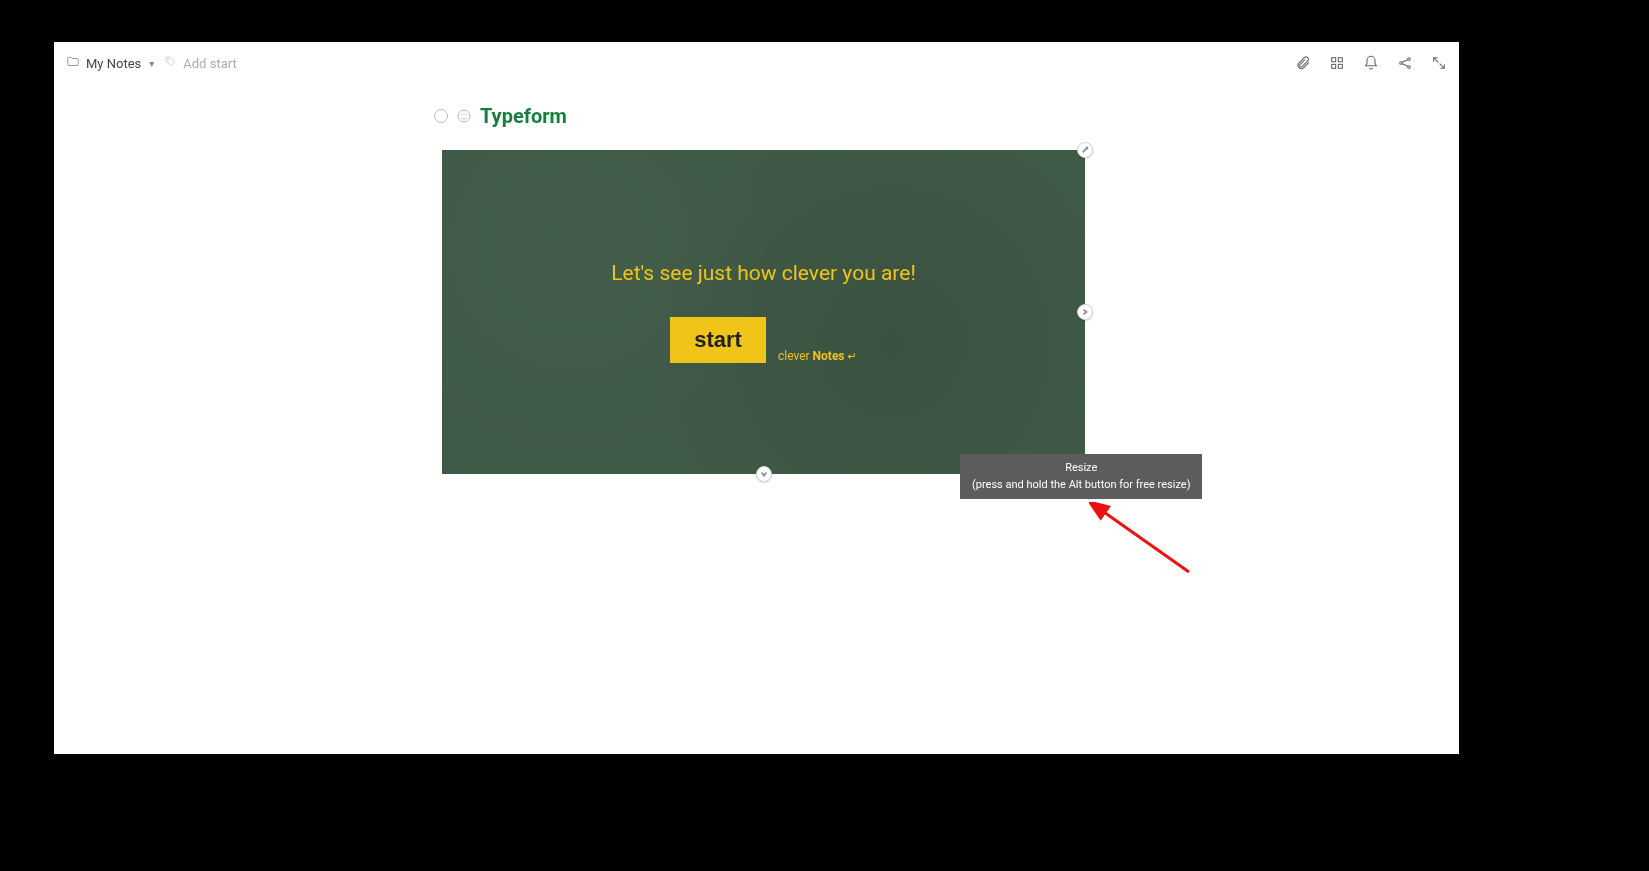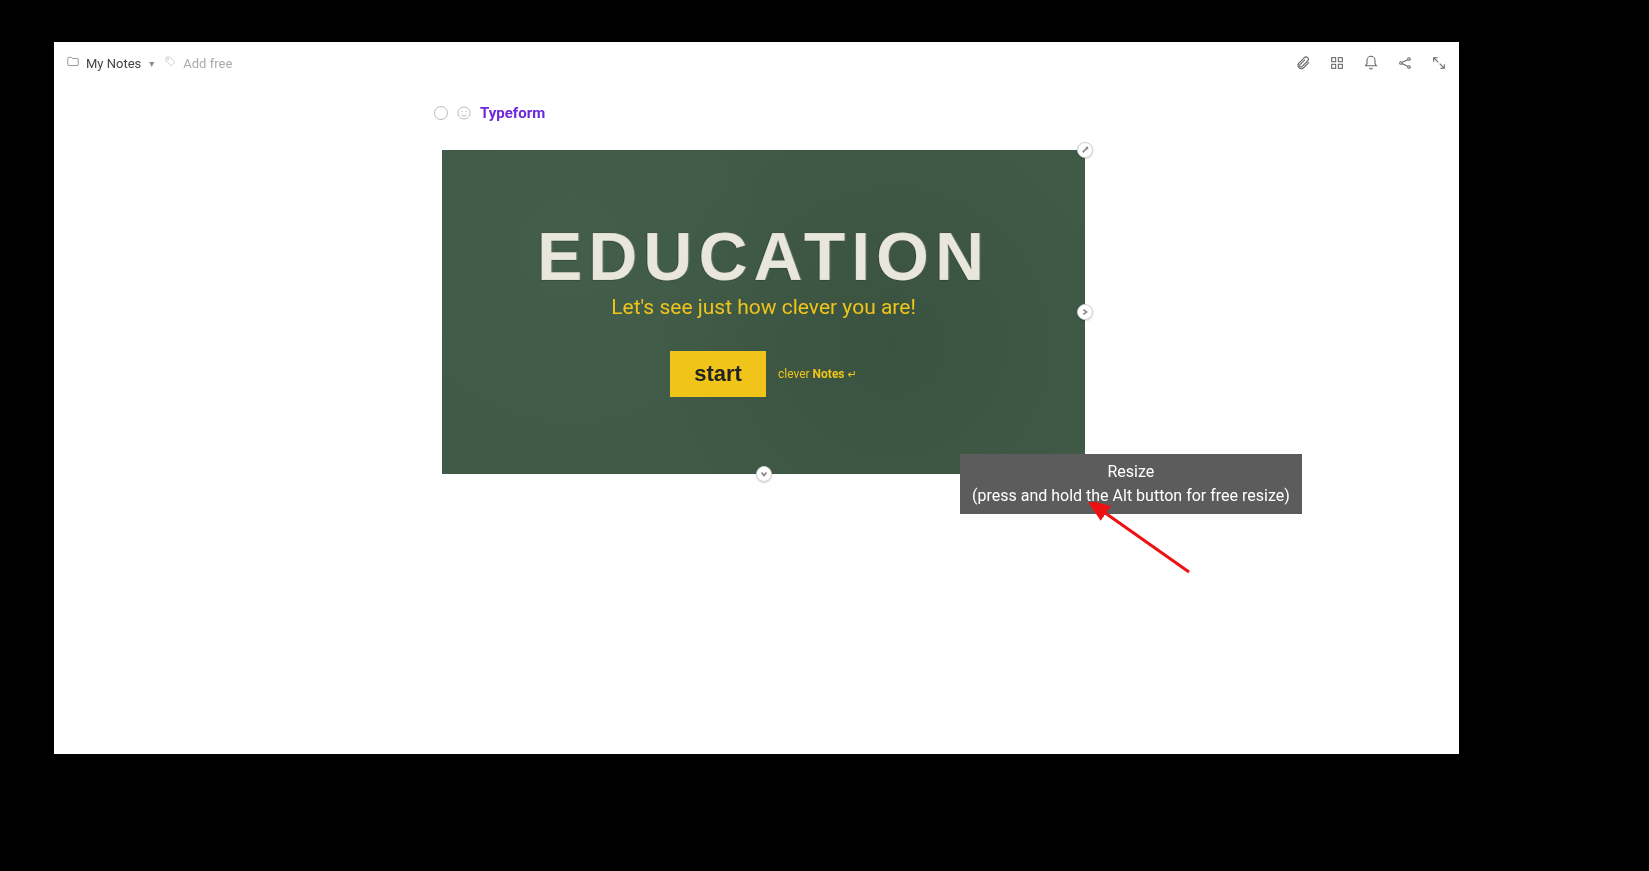--- a/index.html
+++ b/index.html
@@ -99,23 +99,23 @@
     border: 1.5px solid #bbb;
     border-radius: 50%;
     cursor: pointer;
   }
   .emoji-icon {
     width: 16px; height: 16px;
     cursor: pointer;
   }
   .emoji-icon svg { width: 16px; height: 16px; stroke: #bbb; fill: none; stroke-width: 1.5; }
   .note-title {
-    font-size: 15px;
+    font-size: 20px;
     font-weight: 700;
-    color: #6d28d9;
+    color: #15803d;
   }
 
   
   .embed-wrap {
     position: absolute;
     left: 388px;
     top: 66px;
     width: 643px;
     height: 324px;
   }
@@ -145,21 +145,21 @@
     -webkit-text-stroke: 1px rgba(0,0,0,0.08);
     margin-top: -10px;
   }
   .subtitle {
     color: #f0c419;
     font-size: 21px;
     font-weight: 400;
   }
   .start-row {
     display: flex;
-    align-items: center;
+    align-items: flex-end;
     gap: 12px;
     margin-top: 32px;
   }
   .start-btn {
     background: #f0c419;
     color: #222;
     font-size: 22px;
     font-weight: 700;
     padding: 10px 24px;
     border: none;
@@ -189,21 +189,21 @@
   .handle-br { bottom: -8px; right: -8px; }
   .handle-b  { bottom: -8px; left: 50%; transform: translateX(-50%); }
 
   
   .tooltip {
     position: absolute;
     left: 906px;
     top: 370px;
     background: #5c5c5c;
     color: #fff;
-    font-size: 16px;
+    font-size: 11px;
     line-height: 1.5;
     padding: 6px 12px;
     text-align: center;
     white-space: nowrap;
     z-index: 5;
   }
   .tooltip .tt-title { display: block; }
   .tooltip .tt-sub { display: block; }
 
   
@@ -234,21 +234,21 @@
         <span>My Notes</span>
         <span class="chevron">▾</span>
       </div>
       <div class="tags-btn">
         <span>
           <svg viewBox="0 0 24 24">
               <path d="M20 13l-7 7-9-9V4h7l9 9z"></path>
               <circle cx="7.5" cy="7.5" r="1"></circle>
             </svg>
         </span>
-        <span>Add free</span>
+        <span>Add start</span>
       </div>
     </div>
     <div class="topbar-right">
       <div class="tb-icon">
         <svg viewBox="0 0 24 24">
             <path d="M21 11l-8.5 8.5a5 5 0 0 1-7-7L14 4a3.5 3.5 0 0 1 5 5l-8.5 8.5a2 2 0 0 1-3-3L15 7"></path>
           </svg>
       </div>
       <div class="tb-icon">
         <svg viewBox="0 0 24 24">
@@ -289,21 +289,20 @@
             <circle cx="9" cy="10" r="0.5" fill="#bbb"></circle>
             <circle cx="15" cy="10" r="0.5" fill="#bbb"></circle>
             <path d="M8 15c1 1 2 1.5 4 1.5s3-.5 4-1.5"></path>
           </svg>
       </div>
       <div class="note-title">Typeform</div>
     </div>
 
     <div class="embed-wrap">
       <div class="embed">
-        <div class="chalk-title">EDUCATION</div>
         <div class="subtitle">Let's see just how clever you are!</div>
         <div class="start-row">
           <button class="start-btn">start</button>
           <span class="press-enter">
             <span>clever </span><b>Notes</b> <span class="enter-glyph">↵</span>
           </span>
         </div>
       </div>
 
       <div class="handle handle-tr">

